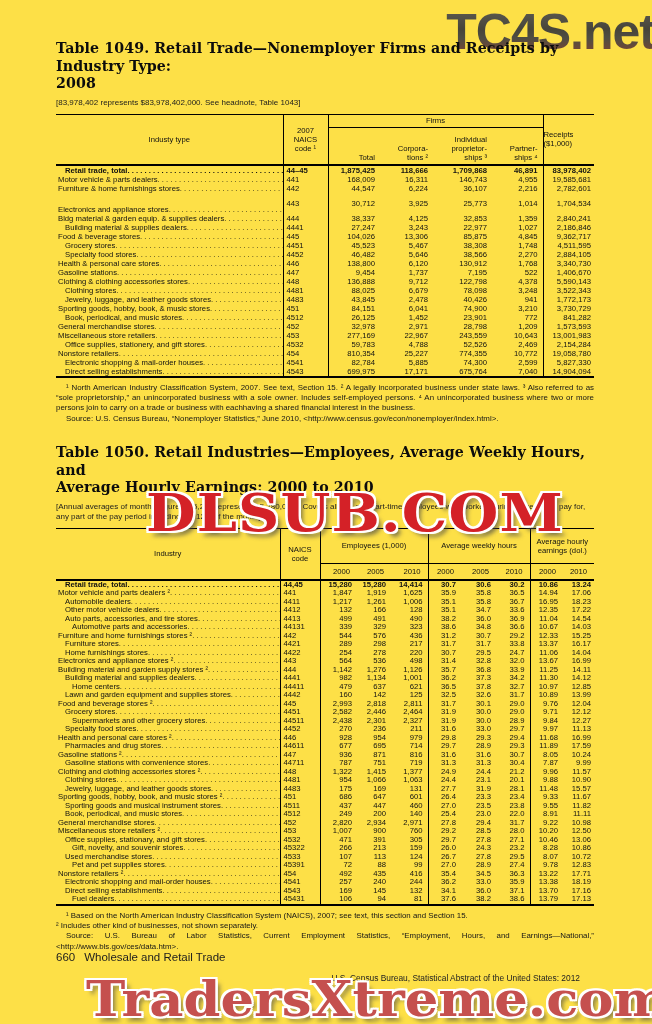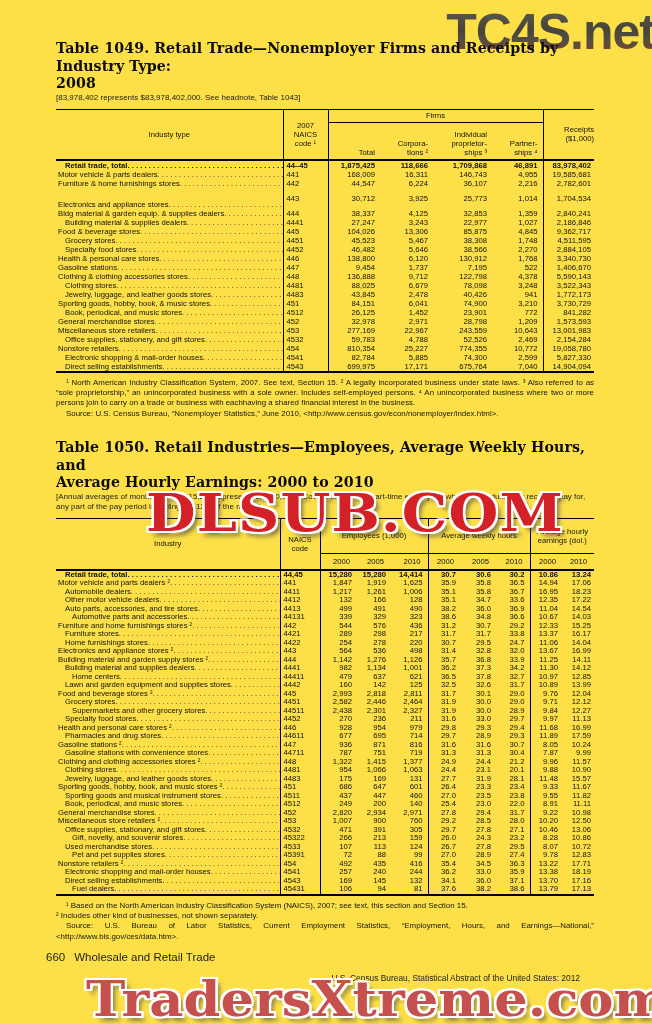--- a/index.html
+++ b/index.html
@@ -3,36 +3,36 @@
 <meta charset="utf-8">
 <style>
   html,body{margin:0;padding:0;background:#e8e8e8;}
   .page{position:relative;width:652px;height:1024px;background:#fde047;overflow:hidden;
         font-family:"Liberation Sans",sans-serif;color:#111;}
   .content{position:relative;z-index:1;padding:40px 58px 0 56px;width:538px;}
 
   
   .tbl-title{font-family:"DejaVu Serif",serif;font-weight:bold;font-size:14.2px;
              line-height:17.5px;white-space:pre-line;color:#0c0c0c;letter-spacing:.1px;}
-  .headnote{font-size:8px;line-height:10px;color:#1c1c1c;}
+  .headnote{font-size:8px;line-height:10px;margin-top:5px;color:#1c1c1c;}
 
   
   table{border-collapse:collapse;table-layout:fixed;width:538px;margin-top:6px;}
   th,td{padding:0;font-size:7.7px;font-weight:normal;color:#111;}
   thead th{line-height:9px;}
   .t1049{border-top:1px solid #000;border-bottom:2px solid #000;}
   .t1050{border-top:1px solid #000;border-bottom:2px solid #000;}
   thead{border-bottom:2px solid #000;}
   .bl{border-left:1px solid #000;}
   .h-ind{text-align:center;vertical-align:middle;}
   .h-naics{text-align:center;vertical-align:middle;white-space:pre-line;}
   .h-group{text-align:center;vertical-align:middle;border-bottom:1px solid #000;height:12px;}
   .h-group2{text-align:center;vertical-align:middle;white-space:pre-line;height:34px;}
   .h-sub{text-align:right;vertical-align:bottom;white-space:pre-line;padding:2px 5px 2px 0;height:32px;}
-  .h-receipts{text-align:right;vertical-align:middle;white-space:pre-line;}
+  .h-receipts{text-align:left;vertical-align:middle;white-space:pre-line;}
   .years th{border-top:1px solid #000;text-align:right;vertical-align:middle;
             padding:2px 7px 2px 0;height:11px;}
   .t1049 tbody td{line-height:9px;}
   .t1050 tbody td{line-height:8.5px;}
   td.naics{padding-left:3px;white-space:nowrap;}
   td.num{text-align:right;padding-right:5px;white-space:nowrap;}
   td.num.last{padding-right:3px;}
   td.name{overflow:hidden;}
   .nm{display:flex;align-items:baseline;white-space:nowrap;overflow:hidden;}
   .nm .label{flex:0 0 auto;}
@@ -40,21 +40,21 @@
   .nm .dots::before{content:" . . . . . . . . . . . . . . . . . . . . . . . . . . . . . . . . . . . . . . . . . . . . . . . . . . . . . . . . . . . . . . . .";}
   tr.bold td{font-weight:bold;}
 
   
   .fnblock{margin-top:5px;}
   .fn{font-size:7.9px;line-height:10.4px;margin:0;text-align:justify;color:#151515;}
   .fn.ind{text-indent:10px;}
   .gap1050{margin-top:20px;}
 
   
-  .page-num-line{position:absolute;left:46px;top:951px;z-index:1;font-size:11.5px;color:#1d1d1d;}
+  .page-num-line{position:absolute;left:56px;top:951px;z-index:1;font-size:11.5px;color:#1d1d1d;}
   .page-num-line .pgno{margin-right:9px;}
   .credit{position:absolute;right:72px;top:973px;z-index:1;font-size:8.4px;color:#222;}
 
   
   .wm{position:absolute;white-space:nowrap;pointer-events:none;}
   .wm-tc4s{top:3px;right:-3px;z-index:0;
     font-family:"Liberation Sans",sans-serif;font-weight:bold;font-size:50px;letter-spacing:-1px;
     background:linear-gradient(180deg,#585858 0%,#3a3a3a 45%,#424242 60%,#6e3b33 85%,#7c4038 100%);
     -webkit-background-clip:text;background-clip:text;color:transparent;opacity:.93;}
   .wm-dlsub{left:146px;top:482px;z-index:5;

